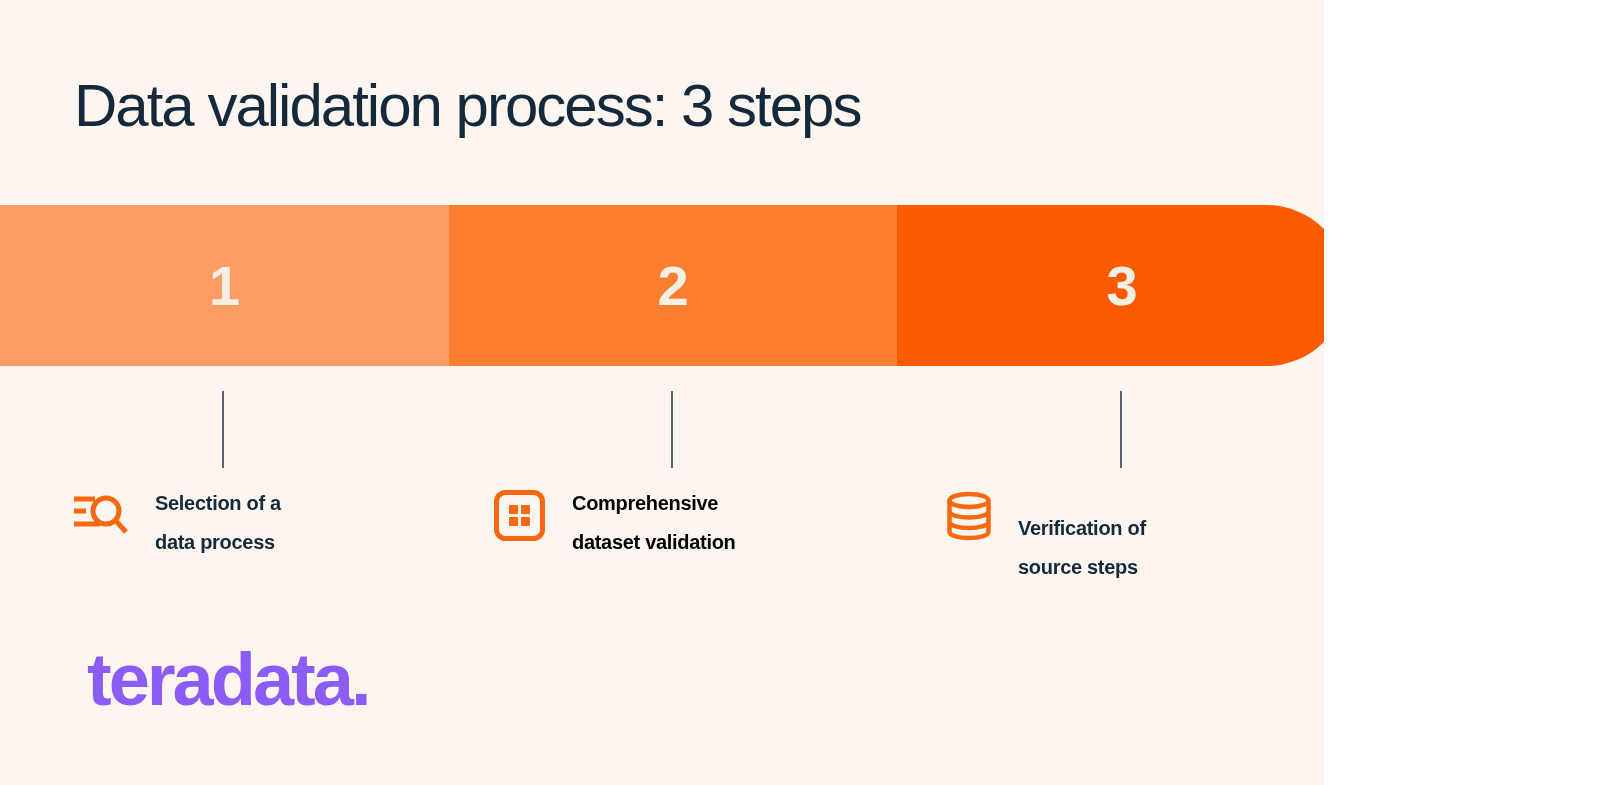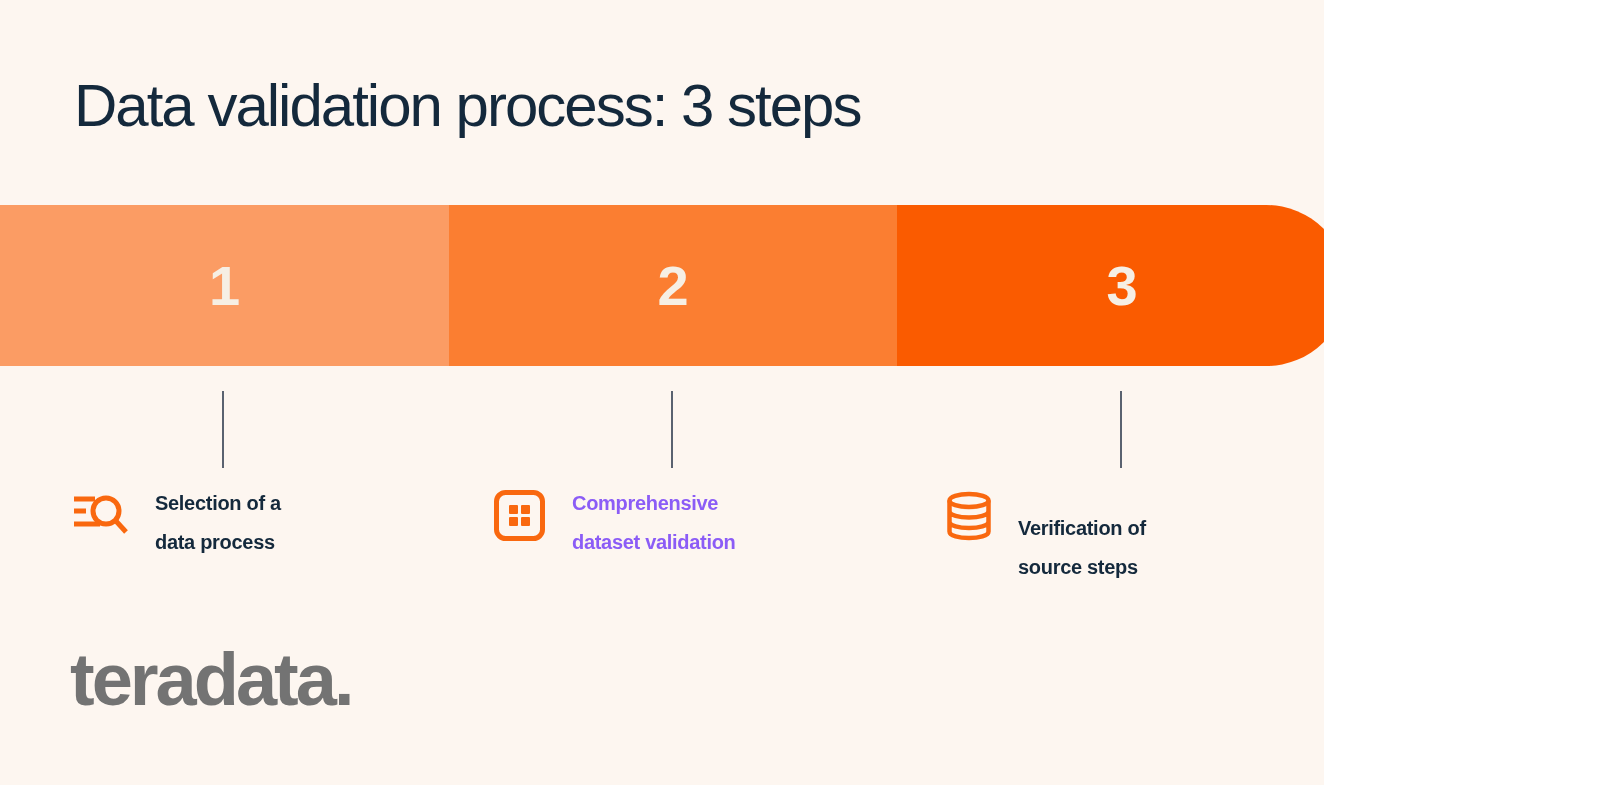--- a/index.html
+++ b/index.html
@@ -142,25 +142,25 @@
                M4.5 20 C4.5 28.7 43.5 28.7 43.5 20
                M4.5 30.5 C4.5 39.2 43.5 39.2 43.5 30.5" stroke="currentColor" stroke-width="4.5"></path>
     </svg>
   </span>
 
   <div class="caption cap-1" style="color: rgb(20, 41, 60);">
     <span>Selection of a</span><br>
     <span>data process</span>
   </div>
 
-  <div class="caption cap-2" style="color: #8b5cf6;">
+  <div class="caption cap-2" style="color: #000000;">
     <span>Comprehensive</span><br>
     <span>dataset validation</span>
   </div>
 
   <div class="caption cap-3" style="color: rgb(20, 41, 60);">
     <span>Verification of</span><br>
     <span>source steps</span>
   </div>
 
-  <div class="logo" style="color: #737373;">teradata.</div>
+  <div class="logo" style="color: #8b5cf6; margin-left: 17px;">teradata.</div>
 
 </div>
 
 </body></html>

